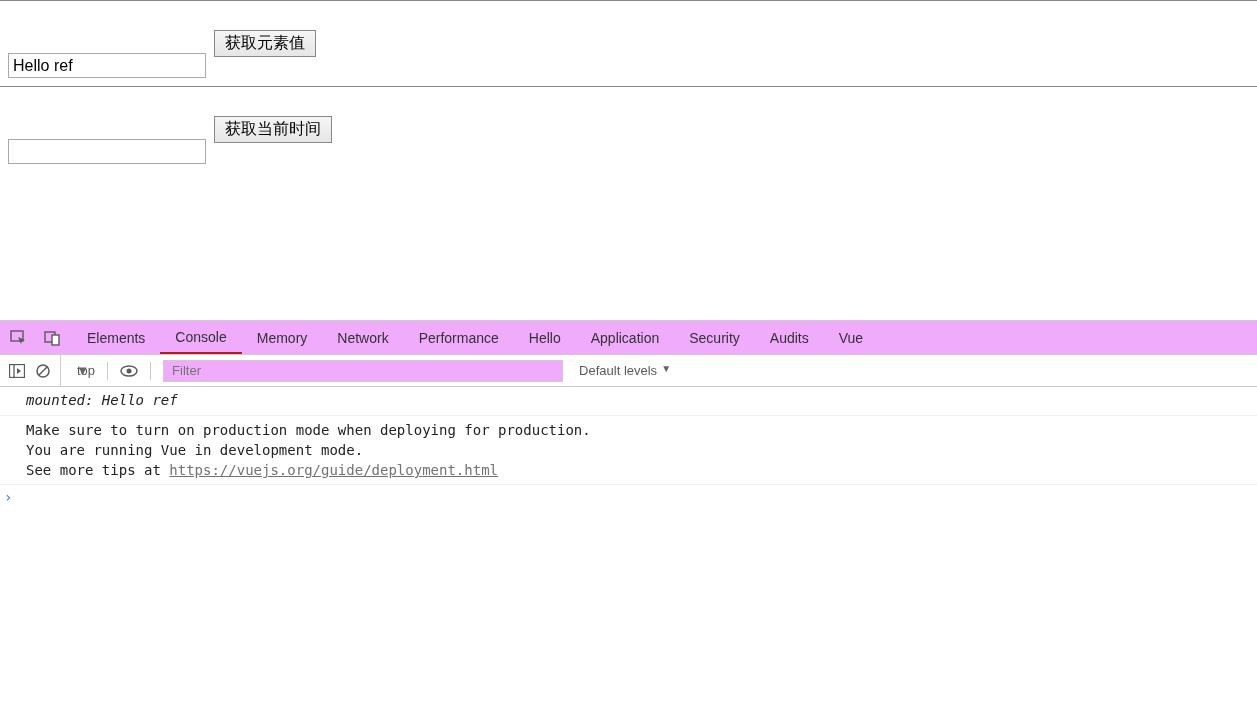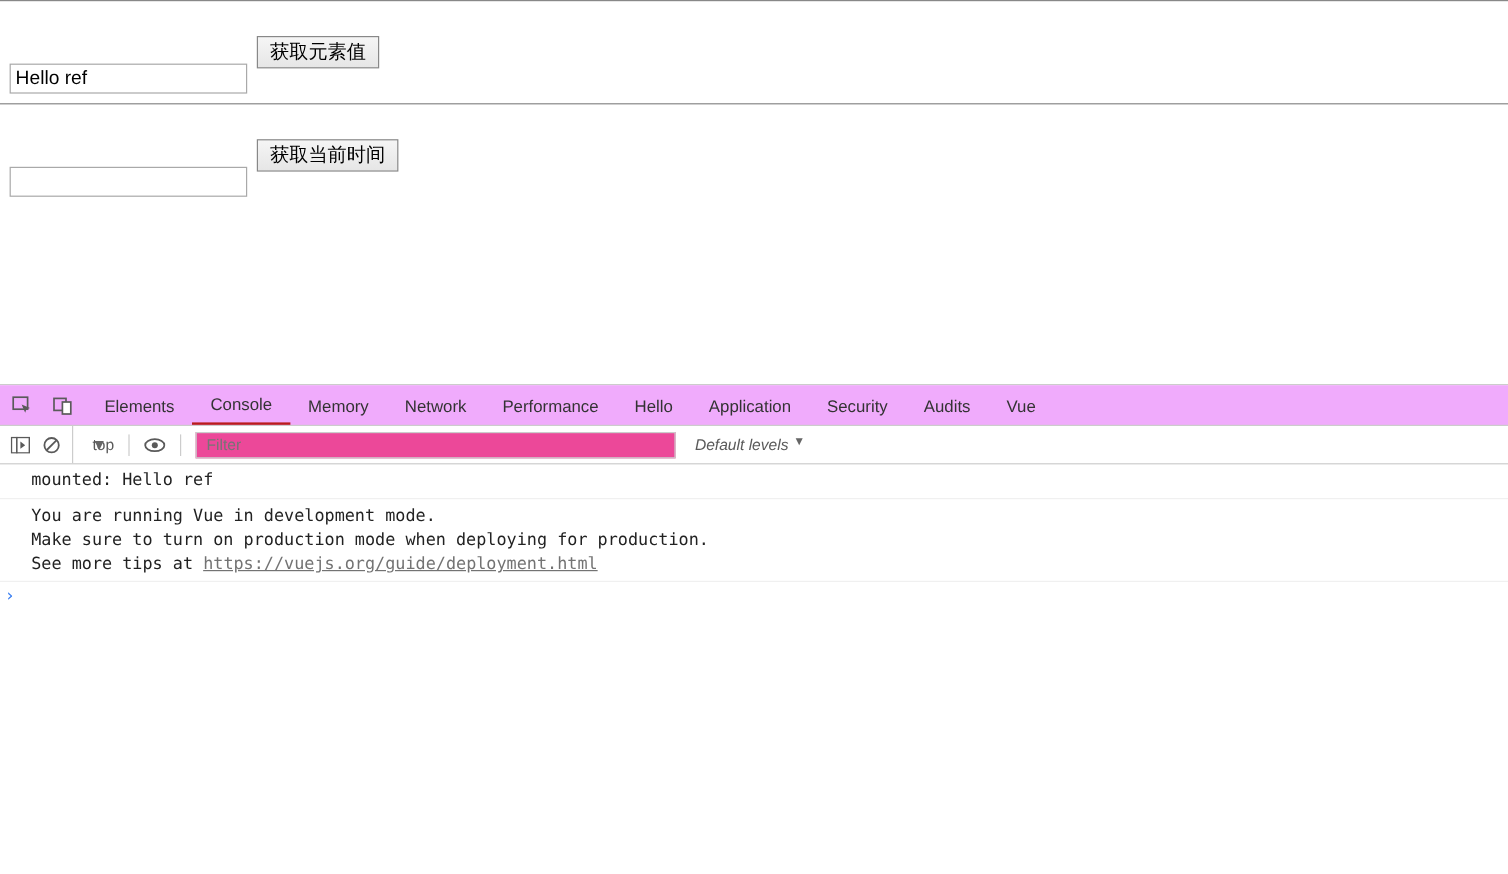--- a/index.html
+++ b/index.html
@@ -17,26 +17,26 @@
     .dt-icon-group { display: flex; align-items: center; padding: 0 10px; gap: 16px; height: 100%; }
     .dt-tab { padding: 0 15px; height: 100%; display: flex; align-items: center; cursor: pointer; color: #333; }
     .dt-tab.active { color: #333; border-bottom: 2px solid #b91c1c; }
     
     
     .devtools-toolbar { display: flex; align-items: center; height: 32px; border-bottom: 1px solid #ccc; padding: 0 8px; gap: 8px; font-size: 13px; color: #5a5a5a; }
     .tb-icon { width: 18px; height: 18px; display: flex; align-items: center; justify-content: center; cursor: pointer; color: #5a5a5a; }
     .tb-select-wrap { position: relative; display: flex; align-items: center; border-left: 1px solid #ccc; padding-left: 16px; height: 100%; }
     .tb-caret { position: absolute; right: 6px; color: #666; pointer-events: none; }
     .tb-divider { width: 1px; height: 18px; background: #ccc; margin: 0 4px; }
-    .filter-input { flex: 0 0 400px; height: 22px; border: 1px solid #ccc; padding: 2px 8px; font-size: 13px; background: #ec4899; }
-    .levels-select { display: flex; align-items: flex-start; gap: 4px; cursor: pointer; padding-left: 8px; font-style: italic; }
+    .filter-input { flex: 0 0 400px; height: 22px; border: 1px solid #ccc; padding: 2px 8px; font-size: 13px; background: #f0abfc; }
+    .levels-select { display: flex; align-items: flex-start; gap: 4px; cursor: pointer; padding-left: 8px; }
     
     
     .console-output { flex: 1; font-family: Consolas, monospace; font-size: 14px; color: #222; overflow-y: auto; }
-    .log-line { padding: 4px 0 4px 26px; line-height: 1.4; white-space: pre; border-bottom: 1px solid #f0f0f0; }
+    .log-line { padding: 4px 0 4px 26px; line-height: 1.4; white-space: pre; border-bottom: 1px solid #f0f0f0; font-style: italic; }
     .log-block { padding: 4px 0 4px 26px; line-height: 1.45; border-bottom: 1px solid #f0f0f0; }
     .log-block a { color: #737373; text-decoration: underline; }
     .prompt-line { padding: 4px 4px; color: #367cf1; font-family: Consolas, monospace; }
     
     svg { display: block; }
   </style>
 </head>
 <body>
 
 <div class="page-content">
@@ -108,19 +108,19 @@
     <input type="text" class="filter-input" placeholder="Filter" style="">
     <div class="levels-select">
       <span>Default levels</span>
       <span style="font-size:10px;color:#666;">▼</span>
     </div>
   </div>
 
   <div class="console-output">
     <div class="log-line">mounted: Hello ref</div>
     <div class="log-block">
+      <div>Make sure to turn on production mode when deploying for production.</div>
       <div>You are running Vue in development mode.</div>
-      <div>Make sure to turn on production mode when deploying for production.</div>
       <div><span>See more tips at </span><a href="#">https://vuejs.org/guide/deployment.html</a></div>
     </div>
     <div class="prompt-line">›</div>
   </div>
 </div>
 
 </body></html>

